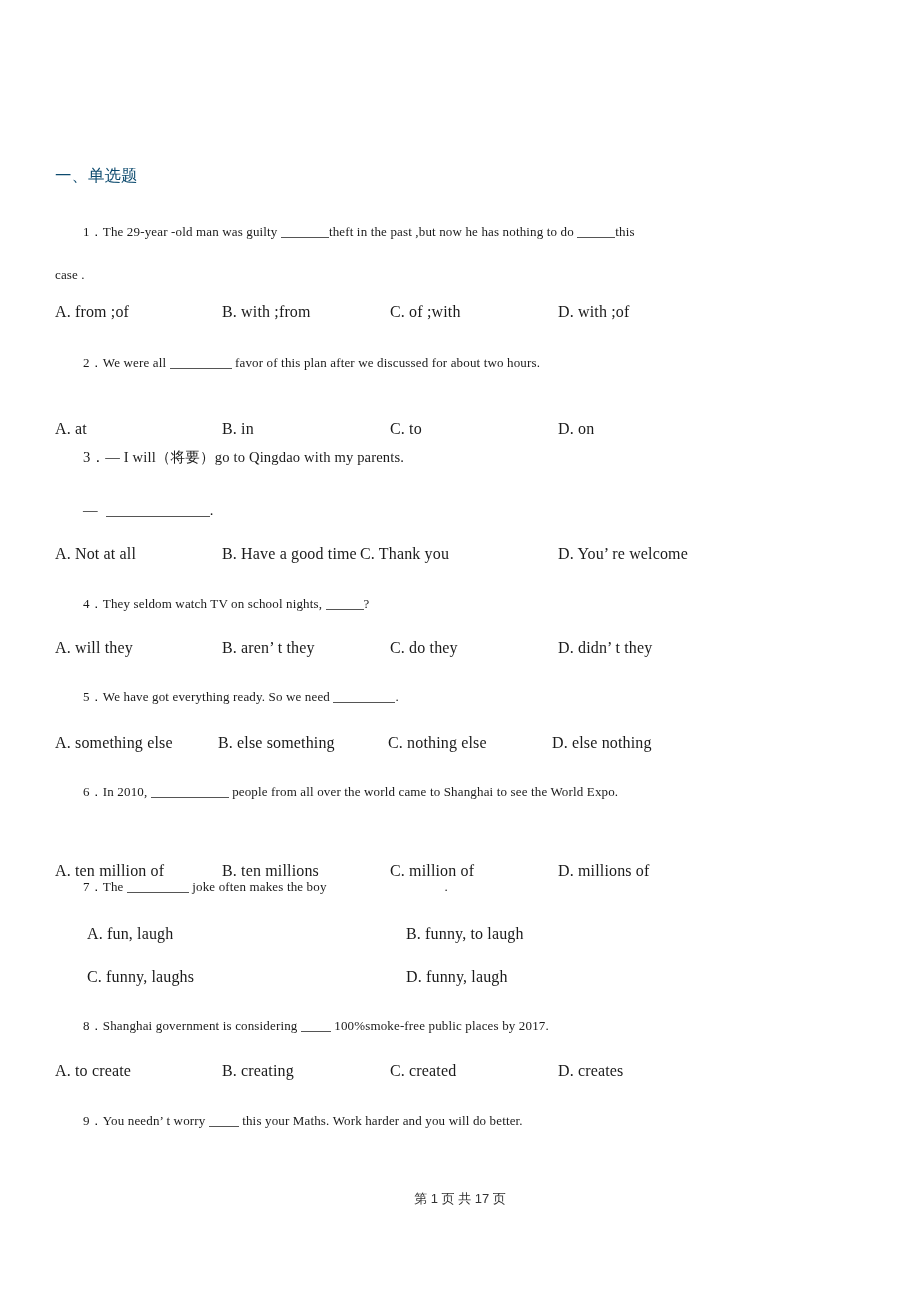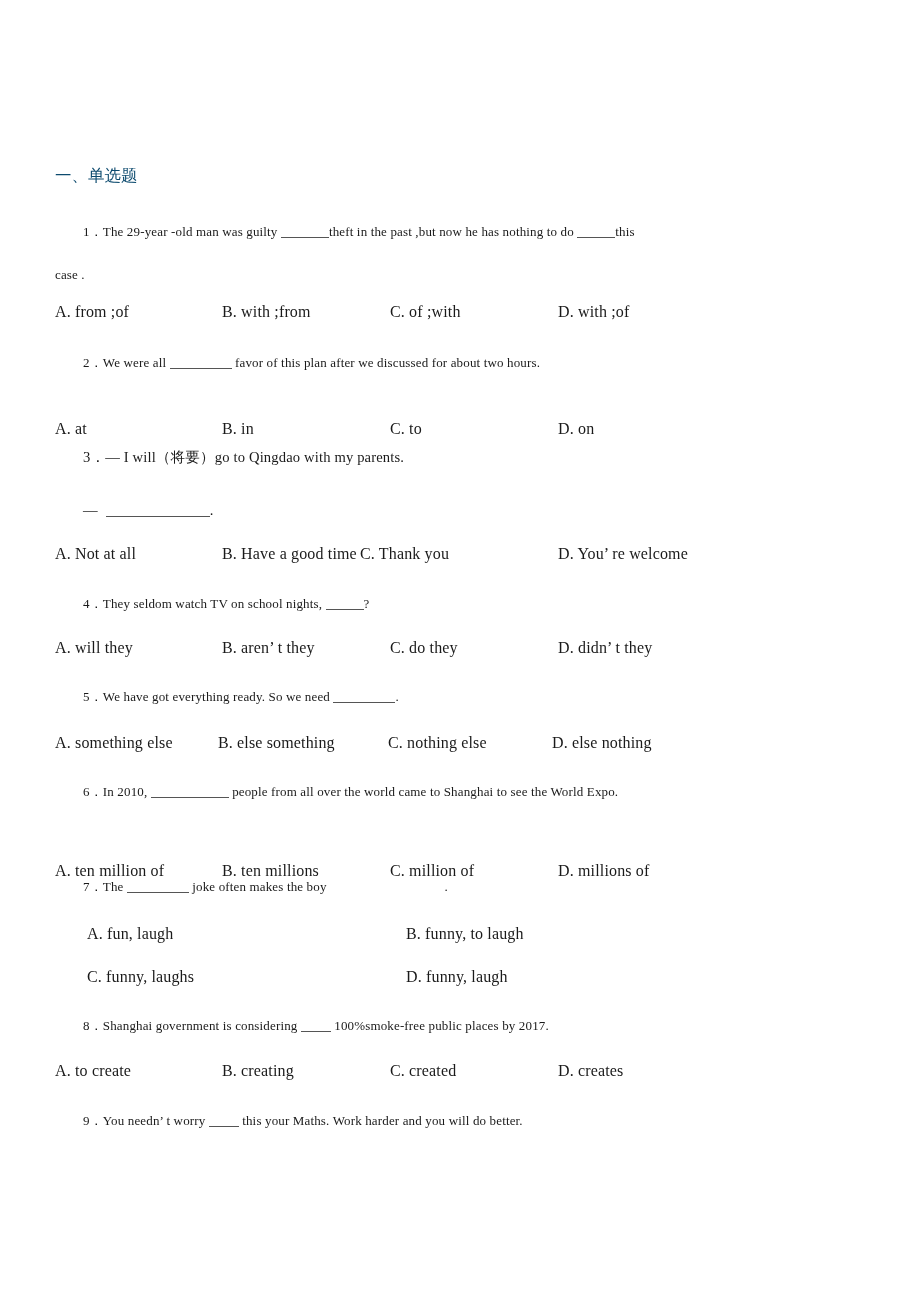--- a/index.html
+++ b/index.html
@@ -260,14 +260,15 @@
       <span class="opt c2">B. creating</span>
       <span class="opt c3">C. created</span>
       <span class="opt c4">D. creates</span>
     </div>
   </div>
 
   <div class="q-block">
     <div class="q-text" style="top:1097px;"><span>9．You needn’ t worry </span><span class="blank w-xs"></span><span> this your Maths. Work harder and you will do better.</span></div>
   </div>
 
+  <div class="footer">第 1 页 共 17 页</div>
 
 </div>
 
 </body></html>

